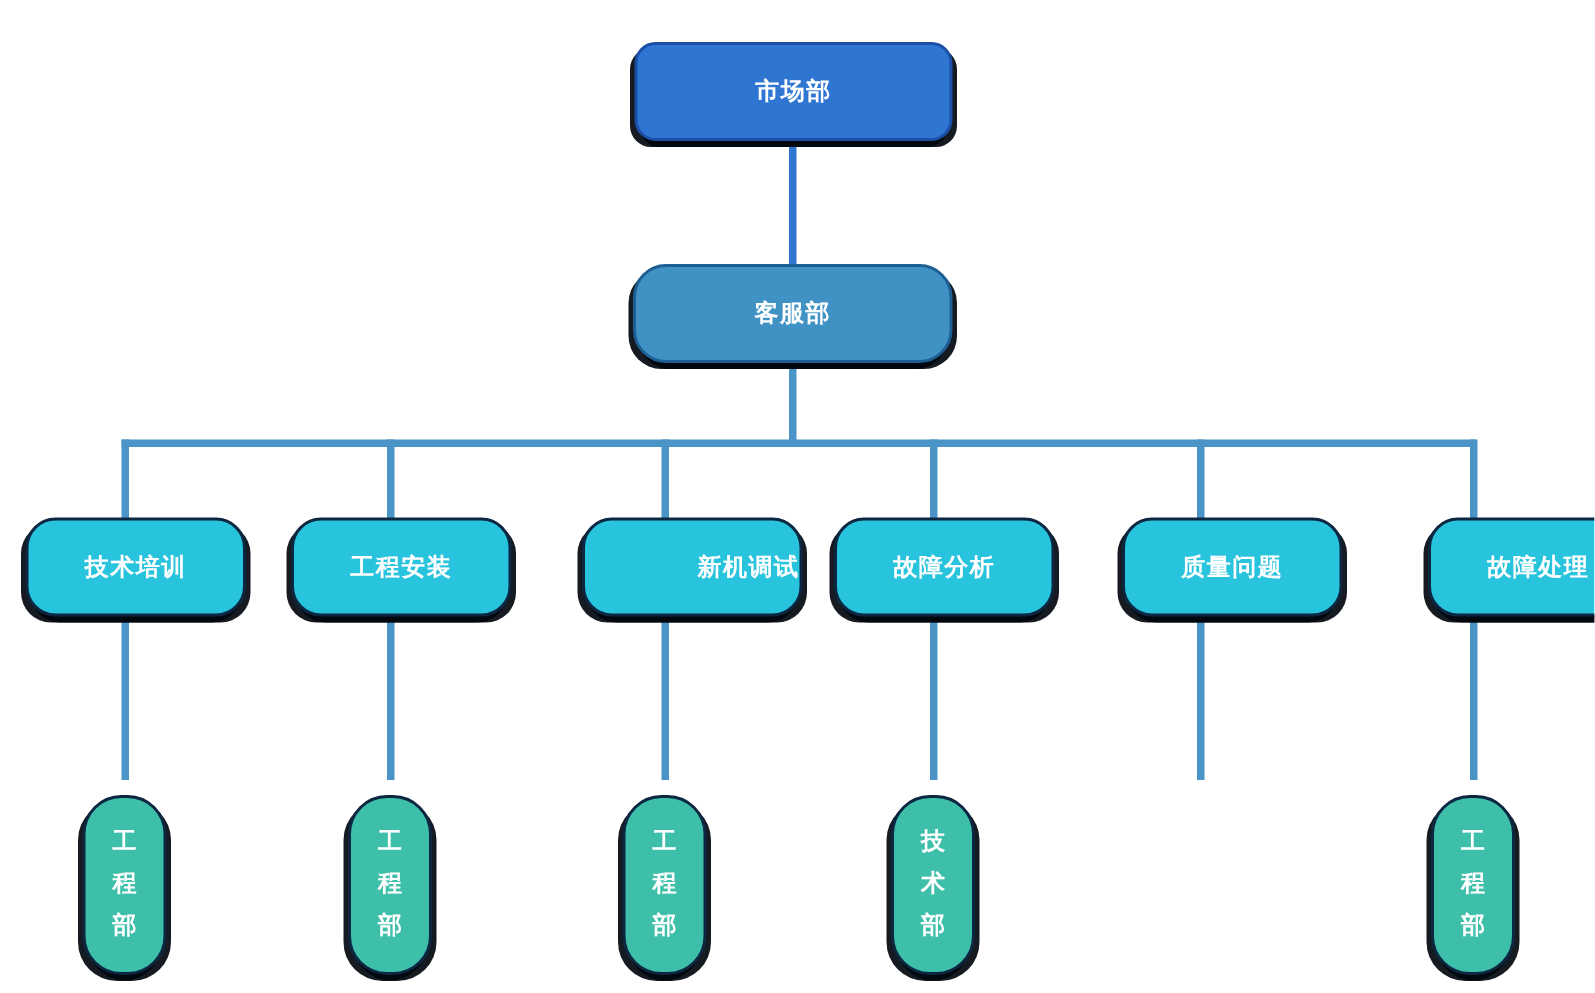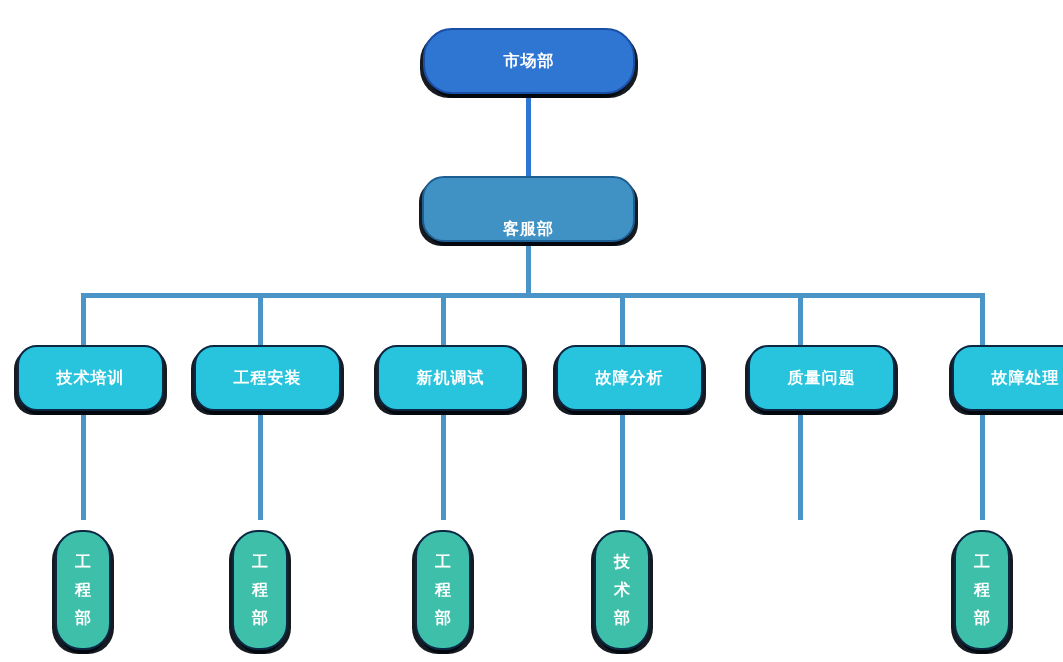--- a/index.html
+++ b/index.html
@@ -17,40 +17,40 @@
     align-items: center;
     justify-content: center;
     color: #ffffff;
     font-weight: 700;
     font-size: 16px;
     box-sizing: border-box;
     border: 2px solid var(--node-border);
     box-shadow: -3px 4px 0 rgba(2,6,14,0.92), 3px 4px 0 rgba(2,6,14,0.92);
     letter-spacing: 1px;
   }
-  .lvl1 { background: var(--level1-fill); border-radius: 29px; border-color: #1b4fa6; align-items: center; }
-  .lvl2 { background: var(--level2-fill); border-radius: 22px; border-color: #1d5f93; align-items: flex-end; }
+  .lvl1 { background: var(--level1-fill); border-radius: 14px; border-color: #1b4fa6; align-items: center; }
+  .lvl2 { background: var(--level2-fill); border-radius: 22px; border-color: #1d5f93; }
   .lvl3 { background: var(--level3-fill); border-radius: 20px; }
   .lvl4 { background: var(--level4-fill); border-radius: 26px; }
   .vtext {
     width: 1.1em;
     word-break: break-all;
     text-align: center;
     line-height: 1.75;
     letter-spacing: 0;
   }
   .conn { position: absolute; }
   .conn.steel { background: var(--connector-steel); }
   .conn.blue  { background: var(--connector-blue); }
 
   
   .n-root { left: 423px; top: 28px;  width: 212px; height: 66px; }
   .n-mid  { left: 422px; top: 176px; width: 213px; height: 66px; }
   .n3     { top: 345px; width: 147px; height: 66px; }
-  .n3-0 { left: 17px; }  .n3-1 { left: 194px; } .n3-2 { left: 377px; }
+  .n3-0 { left: 17px; }  .n3-1 { left: 194px; } .n3-2 { left: 388px; justify-content: flex-end; }
   .n3-3 { left: 556px; } .n3-4 { left: 748px; } .n3-5 { left: 916px; margin-left: 36px; }
   .n4     { top: 530px; width: 56px; height: 120px; }
   .n4-0 { left: 55px; }  .n4-1 { left: 232px; } .n4-2 { left: 415px; }
   .n4-3 { left: 594px; } .n4-4 { left: 772px; } .n4-5 { left: 954px; }
 
   
   .c-root-mid { left: 526px; top: 92px;  width: 5px; height: 86px; }
   .c-mid-bus  { left: 526px; top: 240px; width: 5px; height: 56px; }
   .c-bus      { left: 81px;  top: 293px; width: 903px; height: 5px; }
   .c-drop     { top: 293px; width: 5px; height: 54px; }

